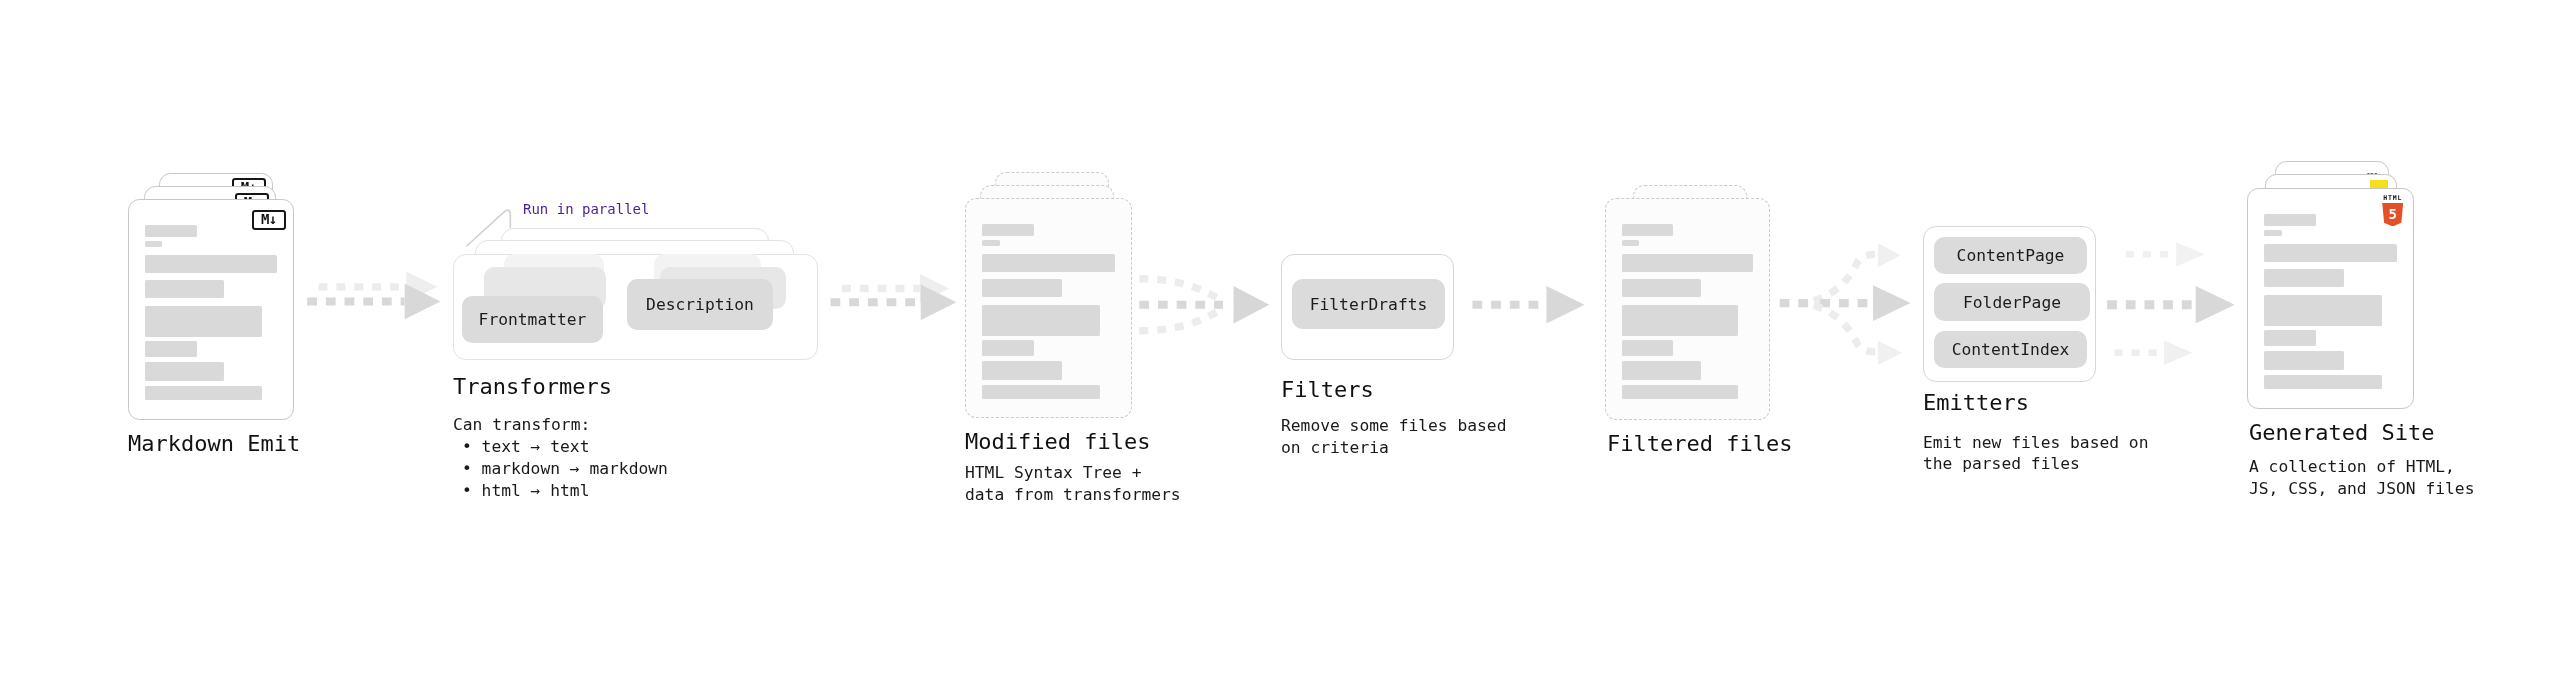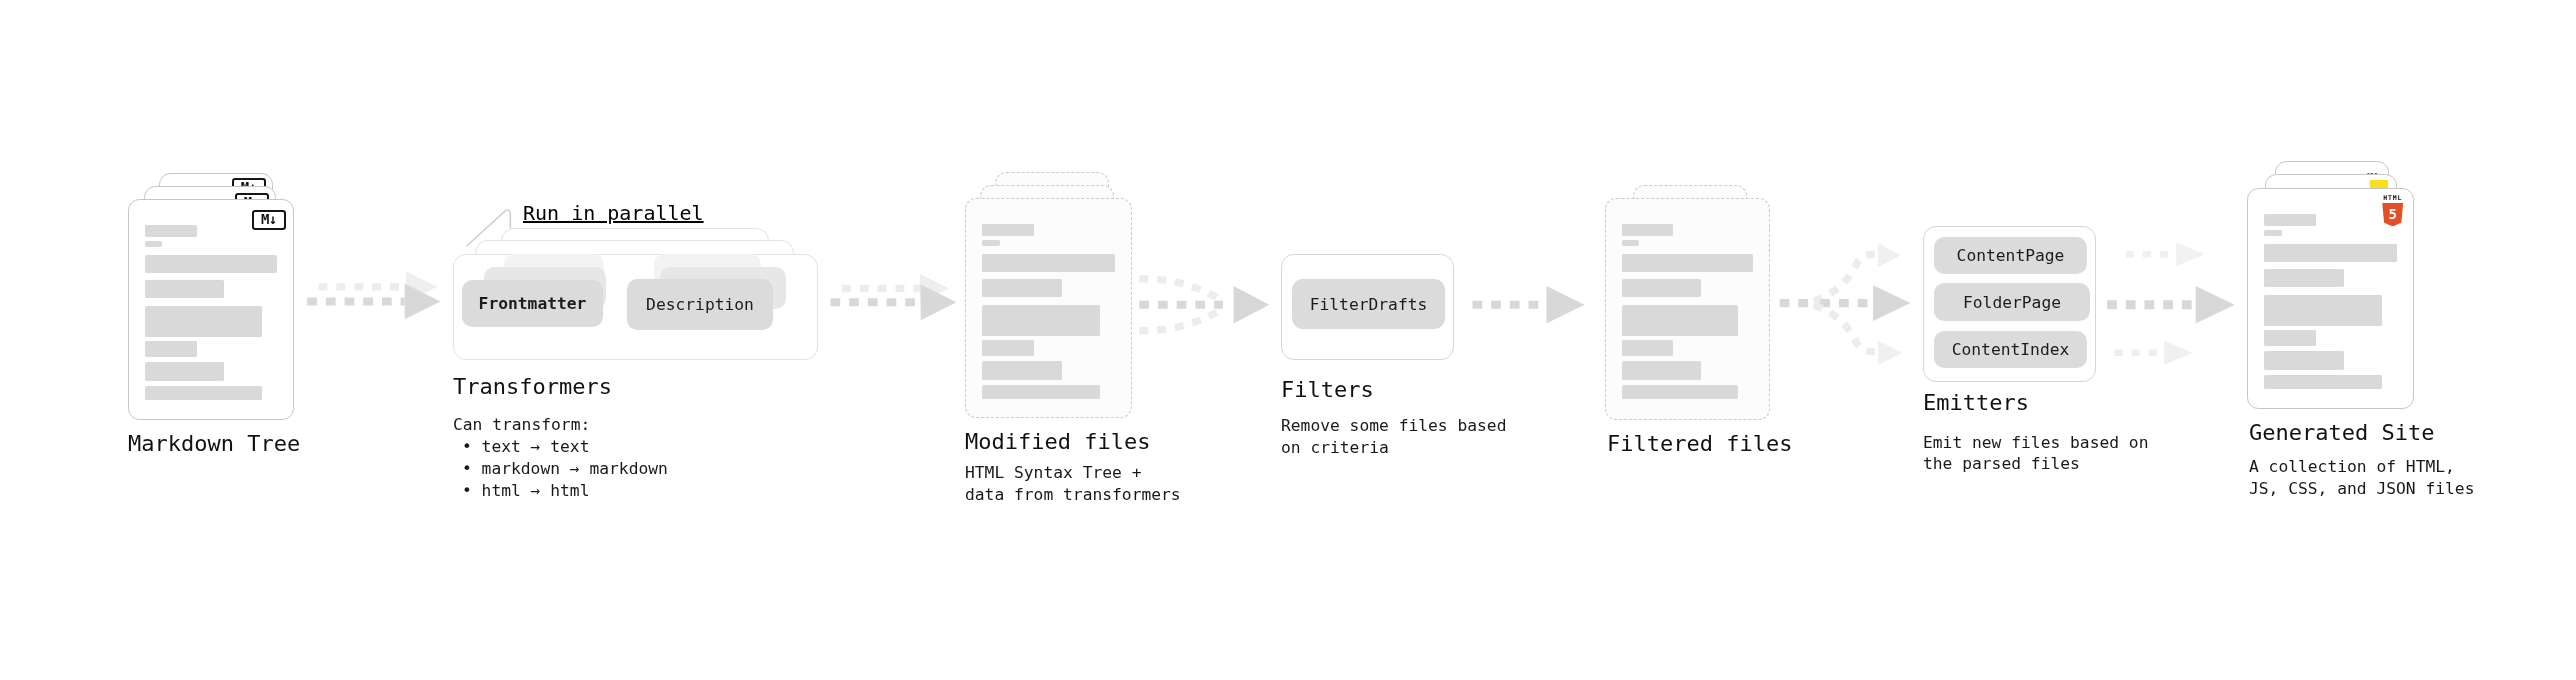--- a/index.html
+++ b/index.html
@@ -41,21 +41,21 @@
   
   .group-box{position:absolute;background:#ffffff;border:1.6px solid #d6d6d6;border-radius:13px;box-sizing:border-box;}
   .group-box.light{border-color:#e3e3e3;}
   .node-btn{position:absolute;background:#dbdbdb;border-radius:10.6px;color:#1c1c1c;font-size:16.3px;
     display:flex;align-items:center;justify-content:center;box-sizing:border-box;white-space:nowrap;}
   .ghost{position:absolute;background:#e7e7e7;border-radius:10.6px;}
   .ghost.g2{background:#f3f3f3;}
   
   .stage-label{position:absolute;font-size:22px;line-height:24.4px;color:#111111;white-space:nowrap;}
   .stage-desc{position:absolute;font-size:16.3px;line-height:22px;color:#191919;white-space:nowrap;}
-  .note{position:absolute;font-size:20px;color:#000000;white-space:nowrap;text-decoration:underline;}
+  .note{position:absolute;font-size:14px;color:#4c1d95;white-space:nowrap;}
   .arrows{position:absolute;left:0;top:0;pointer-events:none;}
 </style>
 </head>
 <body>
 
 <div id="canvas">
 
   <svg class="arrows" width="2576" height="681" viewBox="0 0 3170 838">
 
     <g>
@@ -128,33 +128,33 @@
         <div class="bar b1"></div>
           <div class="bar b2"></div>
           <div class="bar b3"></div>
           <div class="bar b4"></div>
         <div class="bar b5"></div>
           <div class="bar b6"></div>
           <div class="bar b7"></div>
           <div class="bar b8"></div>
       </div>
     </div>
-    <div class="stage-label" style="left:128px;top:432px;">Markdown Tree</div>
+    <div class="stage-label" style="left:128px;top:432px;">Markdown Emit</div>
   </div>
 
   <div>
     <div class="note" style="left:523px;top:201px;">Run in parallel</div>
     <div class="group-box light" style="left:501px;top:228px;width:268px;height:108px;"></div>
     <div class="group-box light" style="left:475px;top:240px;width:319px;height:107px;"></div>
     <div class="group-box light" style="left:453px;top:254px;width:365px;height:106px;"></div>
     <div class="ghost g2" style="left:504px;top:254px;width:100px;height:32.5px;"></div>
     <div class="ghost" style="left:484px;top:267px;width:122px;height:42px;"></div>
     <div class="ghost g2" style="left:654px;top:254px;width:107px;height:32.5px;"></div>
     <div class="ghost" style="left:660px;top:267px;width:126px;height:42px;"></div>
-    <div class="node-btn" style="left:462px;top:280px;width:141px;height:47px;font-weight:bold;">Frontmatter</div>
+    <div class="node-btn" style="left:462px;top:296px;width:141px;height:47px;">Frontmatter</div>
     <div class="node-btn" style="left:627px;top:279px;width:146px;height:51px;">Description</div>
     <div class="stage-label" style="left:453px;top:375px;">Transformers</div>
     <div class="stage-desc" style="left:453px;top:414px;">Can transform:</div>
     <div class="stage-desc" style="left:462px;top:436px;">• text → text</div>
     <div class="stage-desc" style="left:462px;top:458px;">• markdown → markdown</div>
     <div class="stage-desc" style="left:462px;top:480px;text-align:center;">• html → html</div>
   </div>
 
   <div>
     <div class="card dashed" style="left:995px;top:172px;width:114px;height:221px;"></div>

